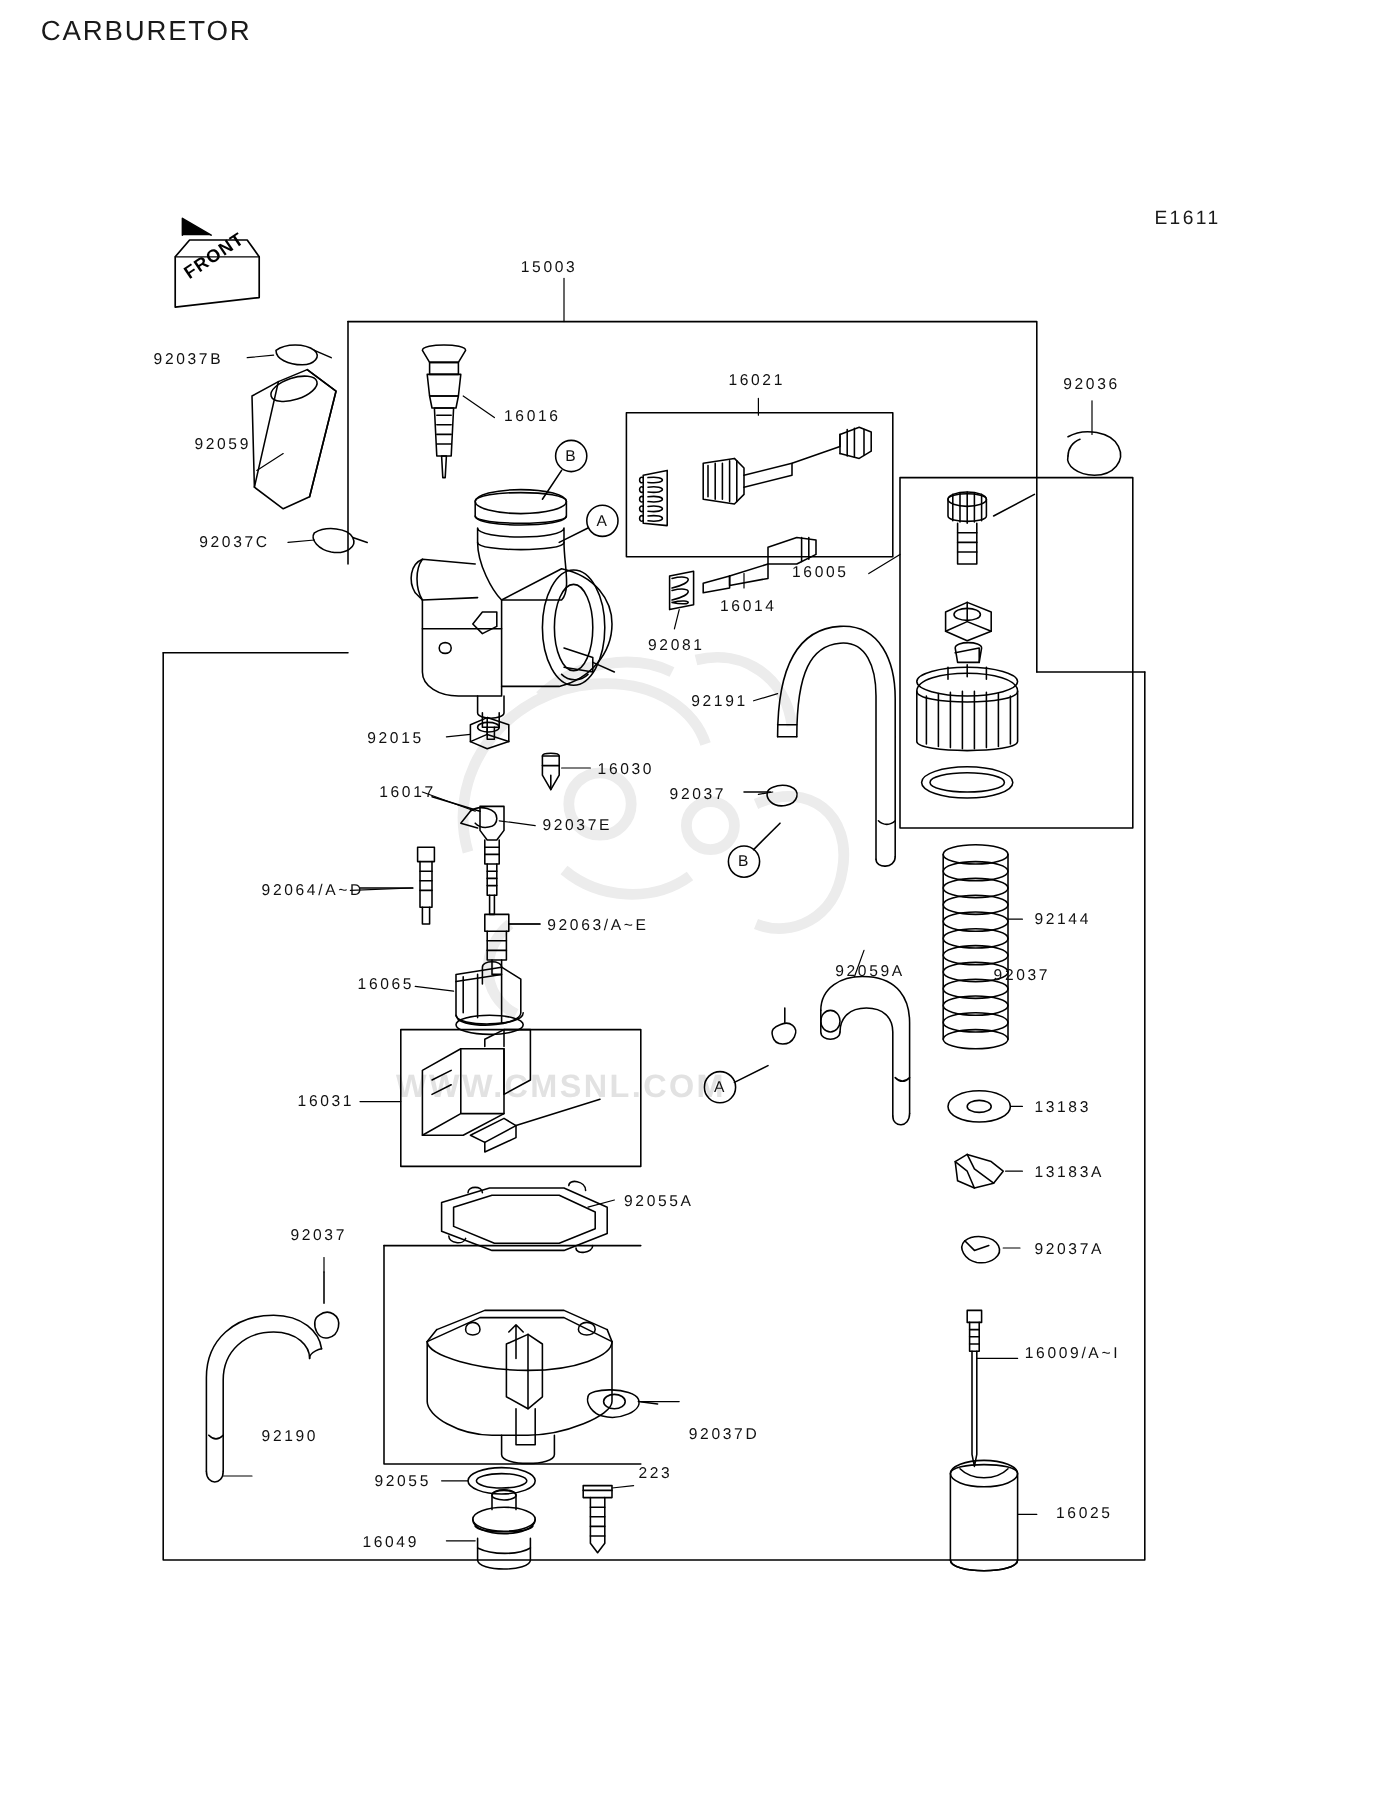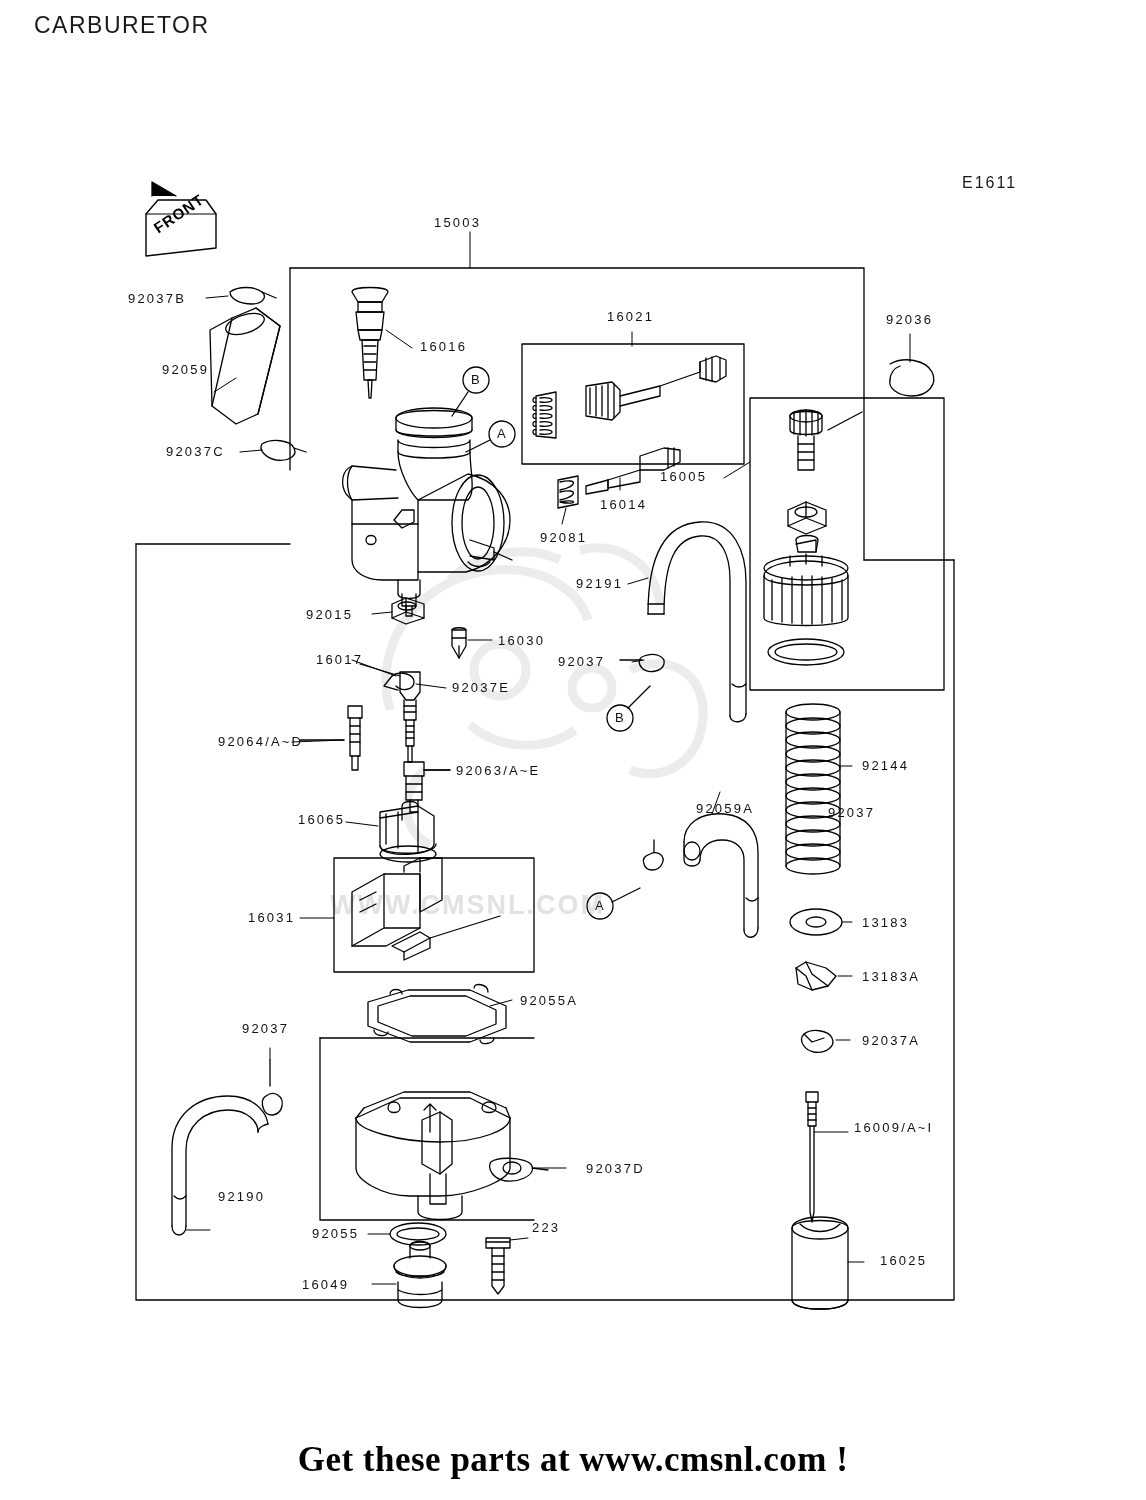--- a/index.html
+++ b/index.html
@@ -499,26 +499,25 @@
   <div class="lbl" style="left:862px; top:758px;">92144</div>
   <div class="lbl" style="left:696px; top:771px;margin-top:30px;">92059A</div>
   <div class="lbl" style="left:828px; top:805px;">92037</div>
   <div class="lbl" style="left:248px; top:910px;">16031</div>
   <div class="lbl" style="left:862px; top:915px;">13183</div>
   <div class="lbl" style="left:862px; top:969px;">13183A</div>
   <div class="lbl" style="left:520px; top:993px;">92055A</div>
   <div class="lbl" style="left:862px; top:1033px;">92037A</div>
   <div class="lbl" style="left:242px; top:1021px;">92037</div>
   <div class="lbl" style="left:854px; top:1120px;">16009/A~I</div>
-  <div class="lbl" style="left:574px; top:1161px;margin-left:12px;">92037D</div>
+  <div class="lbl" style="left:574px; top:1187px;">92037D</div>
   <div class="lbl" style="left:218px; top:1189px;">92190</div>
   <div class="lbl" style="left:312px; top:1226px;">92055</div>
   <div class="lbl" style="left:532px; top:1220px;">223</div>
   <div class="lbl" style="left:302px; top:1277px;">16049</div>
   <div class="lbl" style="left:880px; top:1253px;">16025</div>
 
   <div class="lbl" style="left:471px; top:372px; letter-spacing:0;">B</div>
   <div class="lbl" style="left:497px; top:426px; letter-spacing:0;">A</div>
   <div class="lbl" style="left:615px; top:710px; letter-spacing:0;">B</div>
   <div class="lbl" style="left:595px; top:898px; letter-spacing:0;">A</div>
 
-  <div class="footer-cta">Get these parts at www.cmsnl.com !</div>
 </div>
 
 </body></html>

